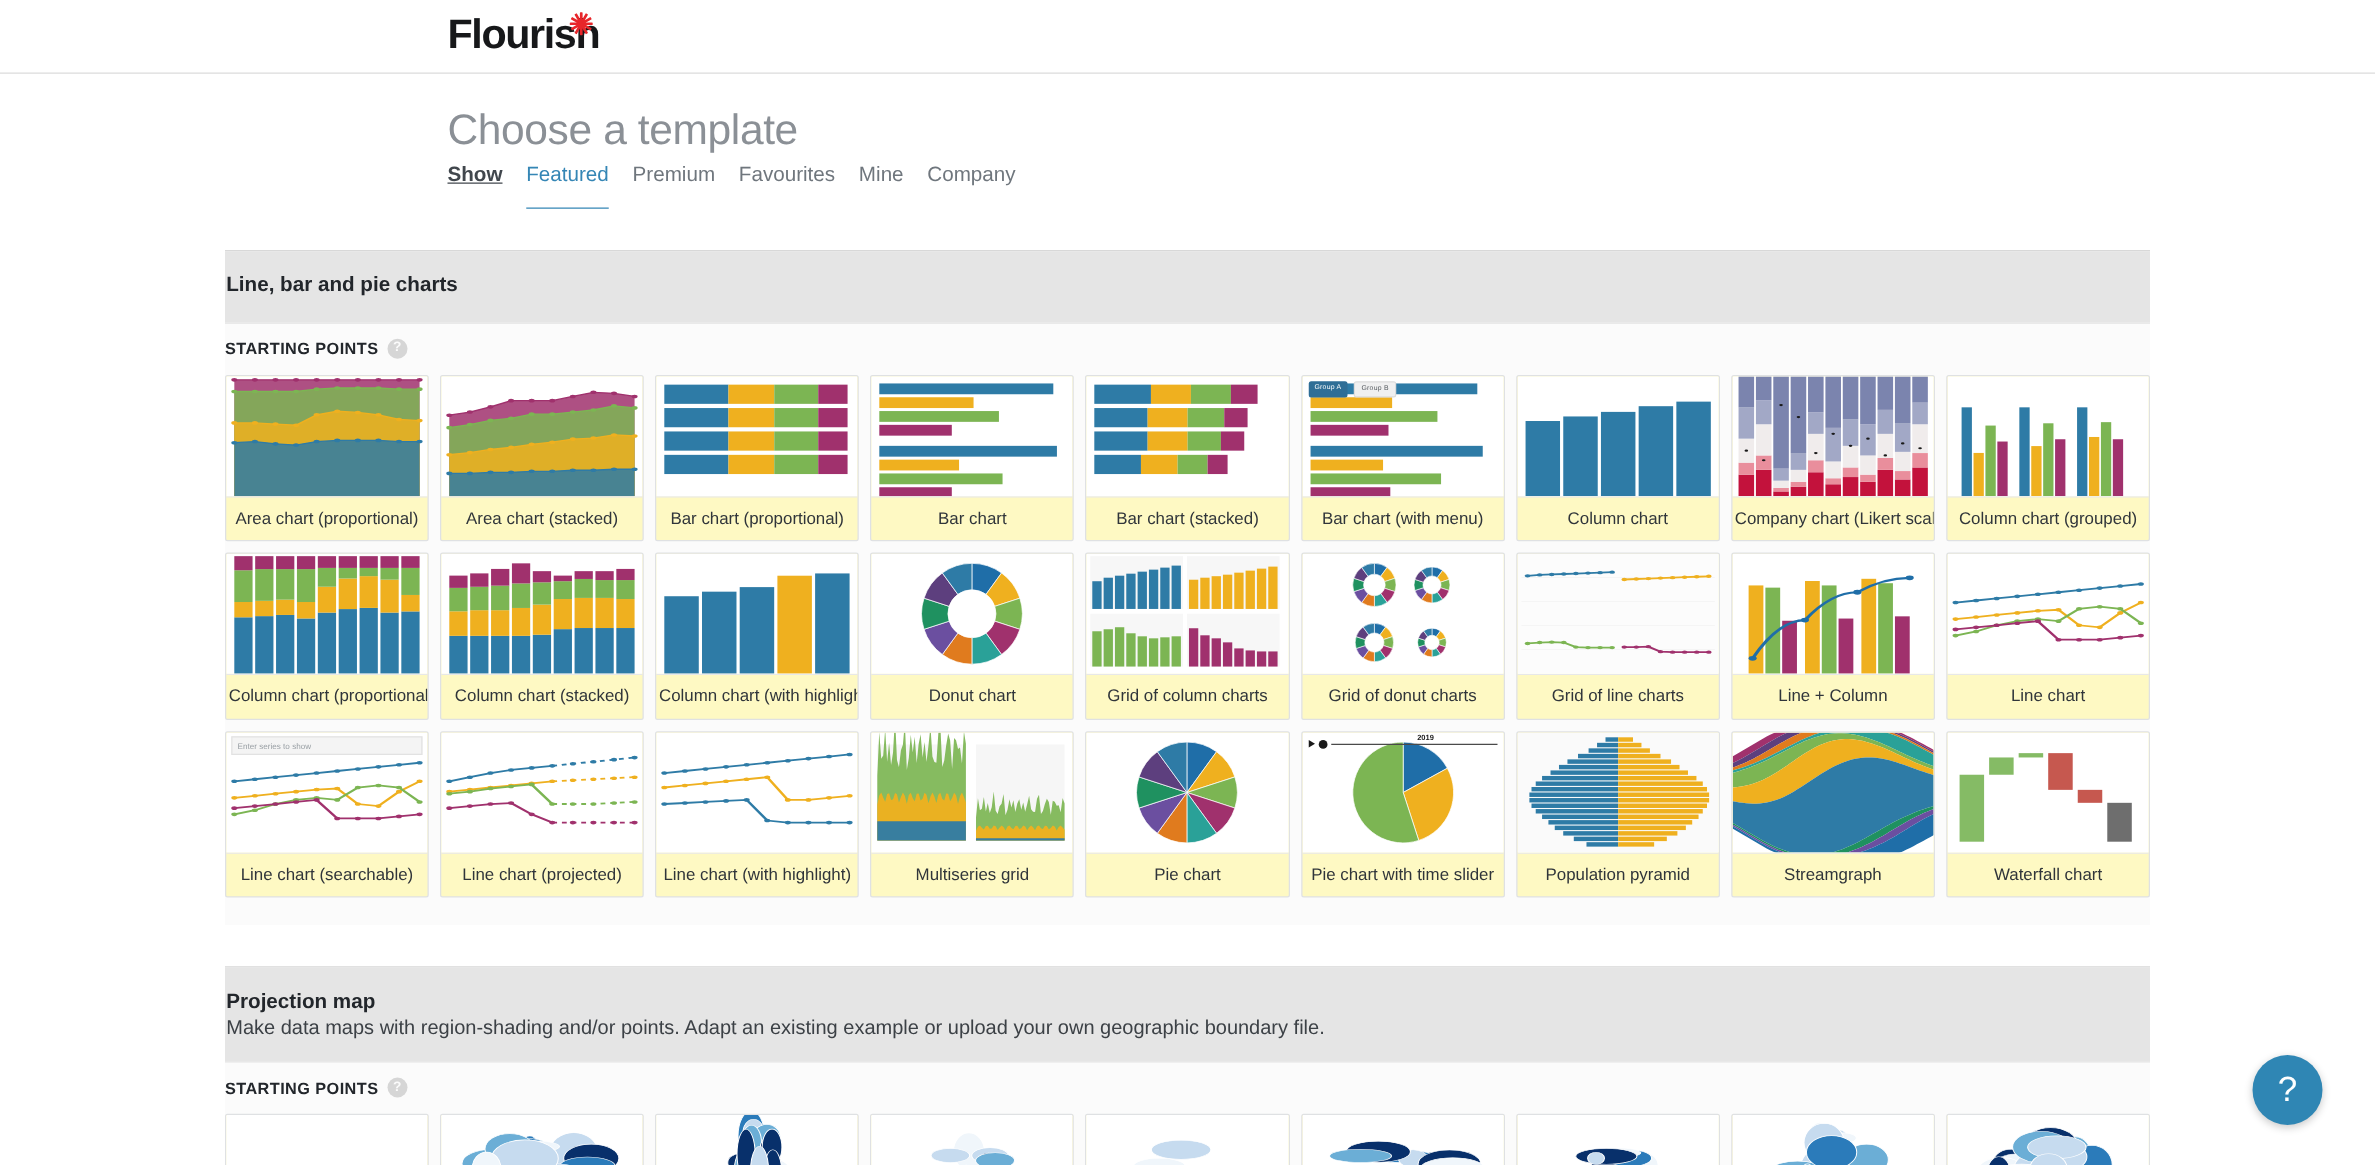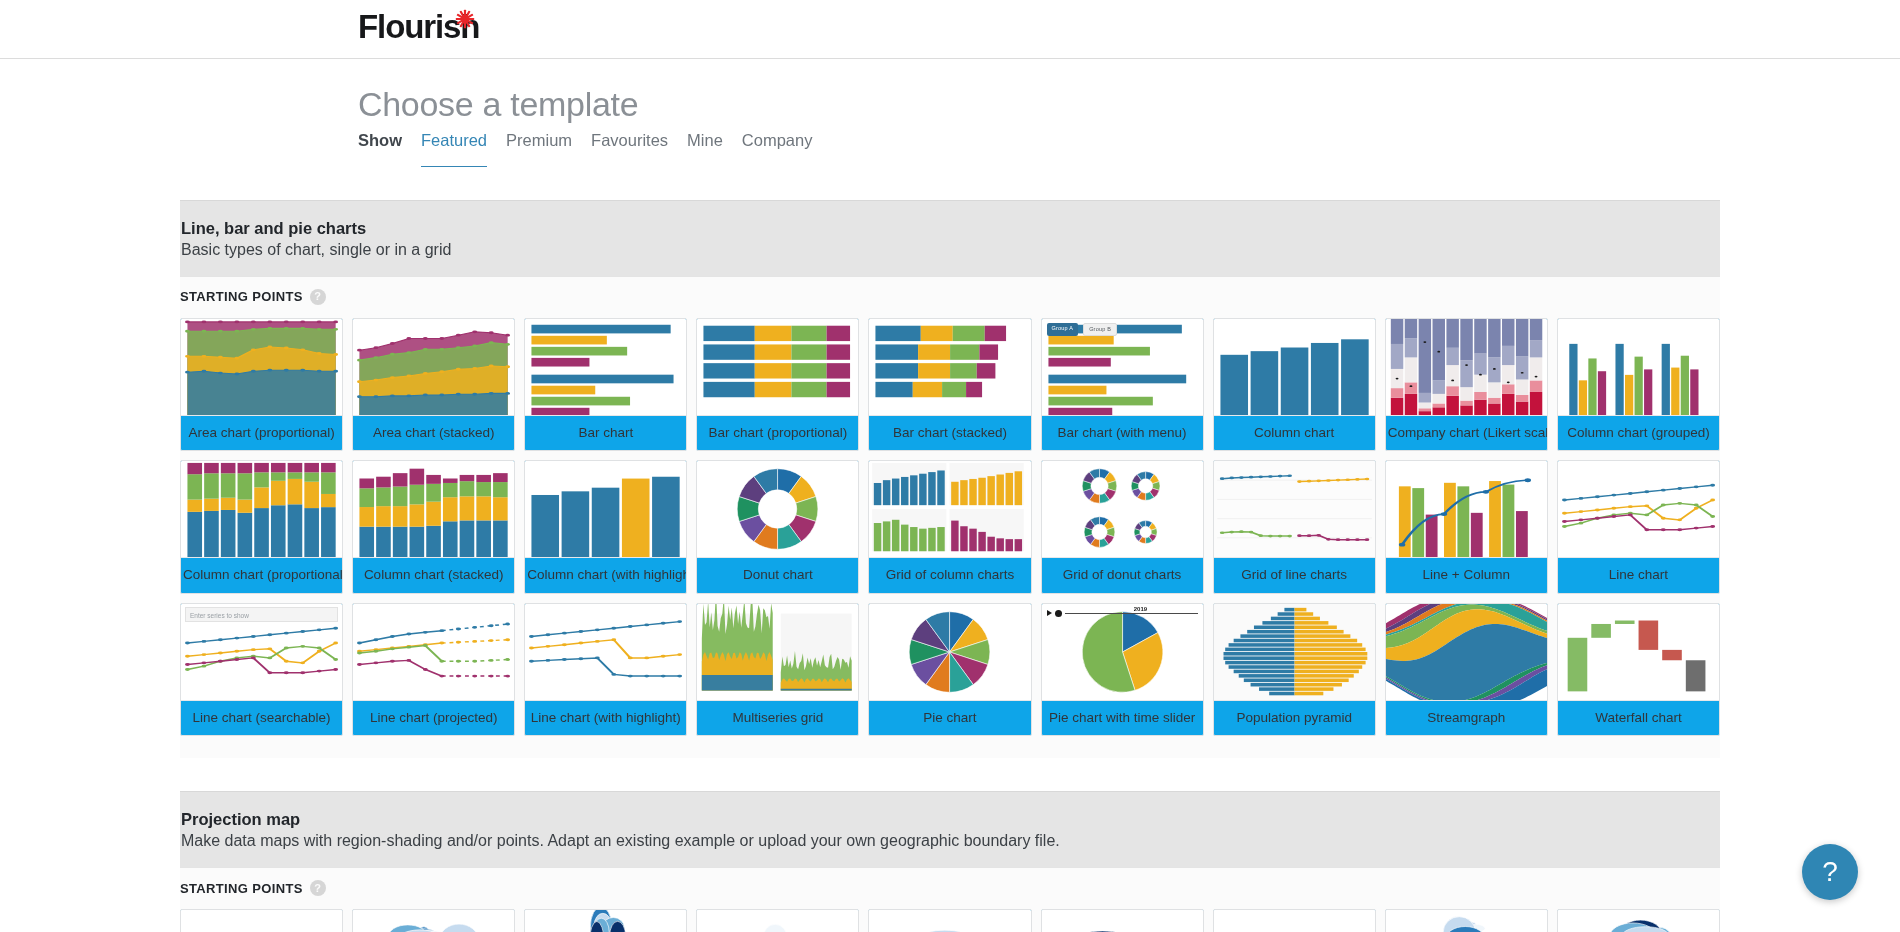--- a/index.html
+++ b/index.html
@@ -44,21 +44,21 @@
   .page-title {
     font-size: 34px;
     font-weight: 400;
     color: #8b9096;
     letter-spacing: -0.3px;
     margin: 0 0 6px 0;
     line-height: 1.2;
   }
   .tabs { display: flex; align-items: baseline; gap: 19px; font-size: 16.5px; }
   .tab { color: #6f767d; cursor: pointer; white-space: nowrap; }
-  .tab.label { color: #41474d; font-weight: 700; cursor: default; }
+  .tab.label { color: #41474d; font-weight: 700; cursor: default; text-decoration: underline; }
   .tab.active {
     color: #3586b5;
     border-bottom: 1.5px solid #3586b5;
     padding-bottom: 16px;
   }
 
   
   .content { padding: 0 0 0 0; }
   .section {
     margin: 33px 180px 0 180px;
@@ -110,21 +110,21 @@
   }
 
   
   .grid {
     display: grid;
     grid-template-columns: repeat(9, 1fr);
     gap: 9px;
     padding: 13px 0 22px 0;
   }
   .card {
-    background: #0ea5e9;
+    background: #fef9c3;
     border: 1px solid #dfe1e3;
     border-radius: 2px;
     overflow: hidden;
     cursor: pointer;
     display: flex;
     flex-direction: column;
   }
   .thumb {
     height: 96px;
     position: relative;
@@ -232,21 +232,20 @@
     <span class="tab">Company</span>
   </div>
 </div>
 
 <div class="content">
 
   <div class="section">
     <div class="section-head">
       <div class="section-head-inner">
         <div class="section-title">Line, bar and pie charts</div>
-        <div class="section-sub">Basic types of chart, single or in a grid</div>
       </div>
     </div>
     <div class="starting-points">
       <span class="sp-label">STARTING POINTS</span>
       <span class="sp-help">?</span>
     </div>
     <div class="grid" id="grid-charts">
         <div class="card">
           <div class="thumb">
             <svg viewBox="0 0 100 100" preserveAspectRatio="none">
@@ -353,54 +352,54 @@
               <circle cx="75.55555555555556" cy="78.34821428571429" r="1.5" fill="#2e7ba6"></circle>
               <circle cx="85.77777777777777" cy="77.48214285714286" r="1.5" fill="#2e7ba6"></circle>
               <circle cx="96" cy="77.48214285714286" r="1.5" fill="#2e7ba6"></circle>
             </svg>
           </div>
           <div class="card-label">Area chart (stacked)</div>
         </div>
         <div class="card">
           <div class="thumb">
             <svg viewBox="0 0 100 100" preserveAspectRatio="none">
-              <rect x="4" y="6" width="86.4" height="9" fill="#2e7ba6"></rect>
-              <rect x="4" y="17.5" width="46.800000000000004" height="9" fill="#efb01f"></rect>
-              <rect x="4" y="29" width="59.4" height="9" fill="#7cb553"></rect>
-              <rect x="4" y="40.5" width="36" height="9" fill="#a0316d"></rect>
-              <rect x="4" y="58" width="88.2" height="9" fill="#2e7ba6"></rect>
-              <rect x="4" y="69.5" width="39.6" height="9" fill="#efb01f"></rect>
-              <rect x="4" y="81" width="61.2" height="9" fill="#7cb553"></rect>
-              <rect x="4" y="92.5" width="36" height="9" fill="#a0316d"></rect>
-            </svg>
-          </div>
-          <div class="card-label">Bar chart</div>
-        </div>
-        <div class="card">
-          <div class="thumb">
-            <svg viewBox="0 0 100 100" preserveAspectRatio="none">
               <rect x="4" y="7" width="31.85" height="16" fill="#2e7ba6"></rect>
               <rect x="35.85" y="7" width="22.75" height="16" fill="#efb01f"></rect>
               <rect x="58.6" y="7" width="21.84" height="16" fill="#7cb553"></rect>
               <rect x="80.44" y="7" width="14.56" height="16" fill="#a0316d"></rect>
               <rect x="4" y="26.5" width="31.85" height="16" fill="#2e7ba6"></rect>
               <rect x="35.85" y="26.5" width="22.75" height="16" fill="#efb01f"></rect>
               <rect x="58.6" y="26.5" width="21.84" height="16" fill="#7cb553"></rect>
               <rect x="80.44" y="26.5" width="14.56" height="16" fill="#a0316d"></rect>
               <rect x="4" y="46" width="31.85" height="16" fill="#2e7ba6"></rect>
               <rect x="35.85" y="46" width="22.75" height="16" fill="#efb01f"></rect>
               <rect x="58.6" y="46" width="21.84" height="16" fill="#7cb553"></rect>
               <rect x="80.44" y="46" width="14.56" height="16" fill="#a0316d"></rect>
               <rect x="4" y="65.5" width="31.85" height="16" fill="#2e7ba6"></rect>
               <rect x="35.85" y="65.5" width="22.75" height="16" fill="#efb01f"></rect>
               <rect x="58.6" y="65.5" width="21.84" height="16" fill="#7cb553"></rect>
               <rect x="80.44" y="65.5" width="14.56" height="16" fill="#a0316d"></rect>
             </svg>
           </div>
           <div class="card-label">Bar chart (proportional)</div>
+        </div>
+        <div class="card">
+          <div class="thumb">
+            <svg viewBox="0 0 100 100" preserveAspectRatio="none">
+              <rect x="4" y="6" width="86.4" height="9" fill="#2e7ba6"></rect>
+              <rect x="4" y="17.5" width="46.800000000000004" height="9" fill="#efb01f"></rect>
+              <rect x="4" y="29" width="59.4" height="9" fill="#7cb553"></rect>
+              <rect x="4" y="40.5" width="36" height="9" fill="#a0316d"></rect>
+              <rect x="4" y="58" width="88.2" height="9" fill="#2e7ba6"></rect>
+              <rect x="4" y="69.5" width="39.6" height="9" fill="#efb01f"></rect>
+              <rect x="4" y="81" width="61.2" height="9" fill="#7cb553"></rect>
+              <rect x="4" y="92.5" width="36" height="9" fill="#a0316d"></rect>
+            </svg>
+          </div>
+          <div class="card-label">Bar chart</div>
         </div>
         <div class="card">
           <div class="thumb">
             <svg viewBox="0 0 100 100" preserveAspectRatio="none">
               <rect x="4" y="7" width="28.12727272727273" height="16" fill="#2e7ba6"></rect>
               <rect x="32.127272727272725" y="7" width="19.854545454545455" height="16" fill="#efb01f"></rect>
               <rect x="51.981818181818184" y="7" width="19.854545454545455" height="16" fill="#7cb553"></rect>
               <rect x="71.83636363636364" y="7" width="13.236363636363636" height="16" fill="#a0316d"></rect>
               <rect x="4" y="26.5" width="26.472727272727273" height="16" fill="#2e7ba6"></rect>
               <rect x="30.472727272727273" y="26.5" width="19.854545454545455" height="16" fill="#efb01f"></rect>

